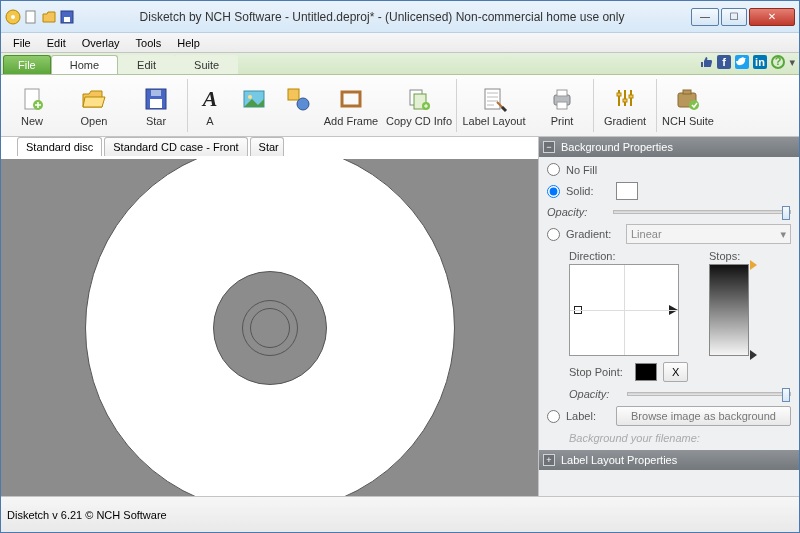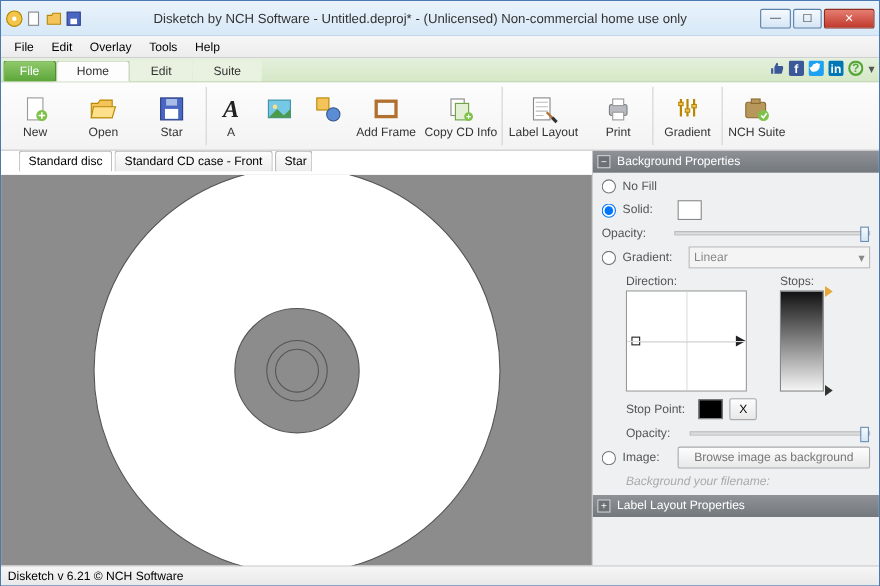--- a/index.html
+++ b/index.html
@@ -52,35 +52,35 @@
 .canvas { flex:1; background:#8c8c8c; display:flex; align-items:center; justify-content:center; min-height:0; overflow:hidden;}
 .disc { position:relative;}
 .ring { border-radius:50%; position:absolute;}
 
 
 .side { width: 260px; background:#eef0f2; display:flex; flex-direction:column;}
 .panel-header { height:20px; background: linear-gradient(#8f9398,#73787d); color:#fff; display:flex; align-items:center; gap:6px; padding:0 4px; font-size:11px; }
 .panel-header .toggle { width:12px;height:12px;border:1px solid #cfd3d7; display:flex;align-items:center;justify-content:center; font-size:9px; background:#6d7176;}
 .panel-body { padding:6px 8px; display:flex; flex-direction:column; gap:6px; font-size:11px; color:#555;}
 .row { display:flex; align-items:center; gap:6px;}
-.row label { flex: 0 0 60px; }
+.row label { flex: 0 0 60px; font-style: italic; }
 .swatch { width:22px;height:18px; border:1px solid #888;}
 .slider { flex:1; height:4px; background:linear-gradient(#cfcfcf,#e7e7e7); border:1px solid #bbb; position:relative;}
 .slider .thumb { position:absolute; right:0; top:-5px; width:8px;height:14px;background:linear-gradient(#f4f9ff,#d6e6f5); border:1px solid #6b8db3;}
 .dd { flex:1; height:20px; border:1px solid #bbb; background:#f4f4f4; color:#888; display:flex; align-items:center; justify-content:space-between; padding:0 4px;}
 .dir-box { width:110px;height:92px;border:1px solid #999; background:#fff; position:relative;}
 .dir-box::before{content:"";position:absolute;left:50%;top:0;bottom:0;width:1px;background:#ddd;}
 .dir-box::after{content:"";position:absolute;top:50%;left:0;right:0;height:1px;background:#ddd;}
 .dir-arrow{position:absolute;top:50%;left:6px;right:6px;height:1px;background:#222;}
 .dir-handle{position:absolute;left:4px;top:calc(50% - 4px);width:8px;height:8px;background:#fff;border:1px solid #222;}
 .dir-head{position:absolute;right:0;top:calc(50% - 5px);width:0;height:0;border-left:9px solid #222;border-top:5px solid transparent;border-bottom:5px solid transparent;}
 .stops-box{width:40px;height:92px;background:linear-gradient(#111,#f5f5f5);border:1px solid #888;position:relative;}
 .stops-marker{position:absolute;width:0;height:0;border-top:5px solid transparent;border-bottom:5px solid transparent;}
 .btn-sm{border:1px solid #aaa;background:linear-gradient(#fdfdfd,#e8e8e8);padding:3px 8px;border-radius:2px;}
-.statusbar { height:18px; background: linear-gradient(#f6f6f6,#e9e9e9); border-top:1px solid #c4c4c4; display:flex; align-items:center; padding:0 6px; font-size:11px;}
+.statusbar { height:36px; background: linear-gradient(#f6f6f6,#e9e9e9); border-top:1px solid #c4c4c4; display:flex; align-items:center; padding:0 6px; font-size:11px;}
 input[type=radio]{margin:0;}
 </style>
 </head>
 <body>
 <div class="window">
 
   <div class="titlebar">
     <div class="app-icons">
       <svg class="mini-icon" viewBox="0 0 16 16">
           <circle cx="8" cy="8" r="7" fill="#f3c64b" stroke="#b08800"></circle>
@@ -325,21 +325,21 @@
         </div>
         <div class="row">
           <div style="flex:0 0 16px;"></div>
           <label style="flex:0 0 52px;">Opacity:</label>
           <div class="slider">
               <div class="thumb"></div>
             </div>
         </div>
         <div class="row">
           <input type="radio" name="fill" style="">
-          <span style="flex:0 0 44px;">Image:</span>
+          <span style="flex:0 0 44px;">Label:</span>
           <button class="btn-sm" style="flex:1;color:#777;">Browse image as background</button>
         </div>
         <div class="row">
           <div style="flex:0 0 16px;"></div>
           <span style="color:#aaa;font-style:italic;">Background your filename:</span>
         </div>
       </div>
       <div class="panel-header">
         <div class="toggle">+</div>
         <span>Label Layout Properties</span>

